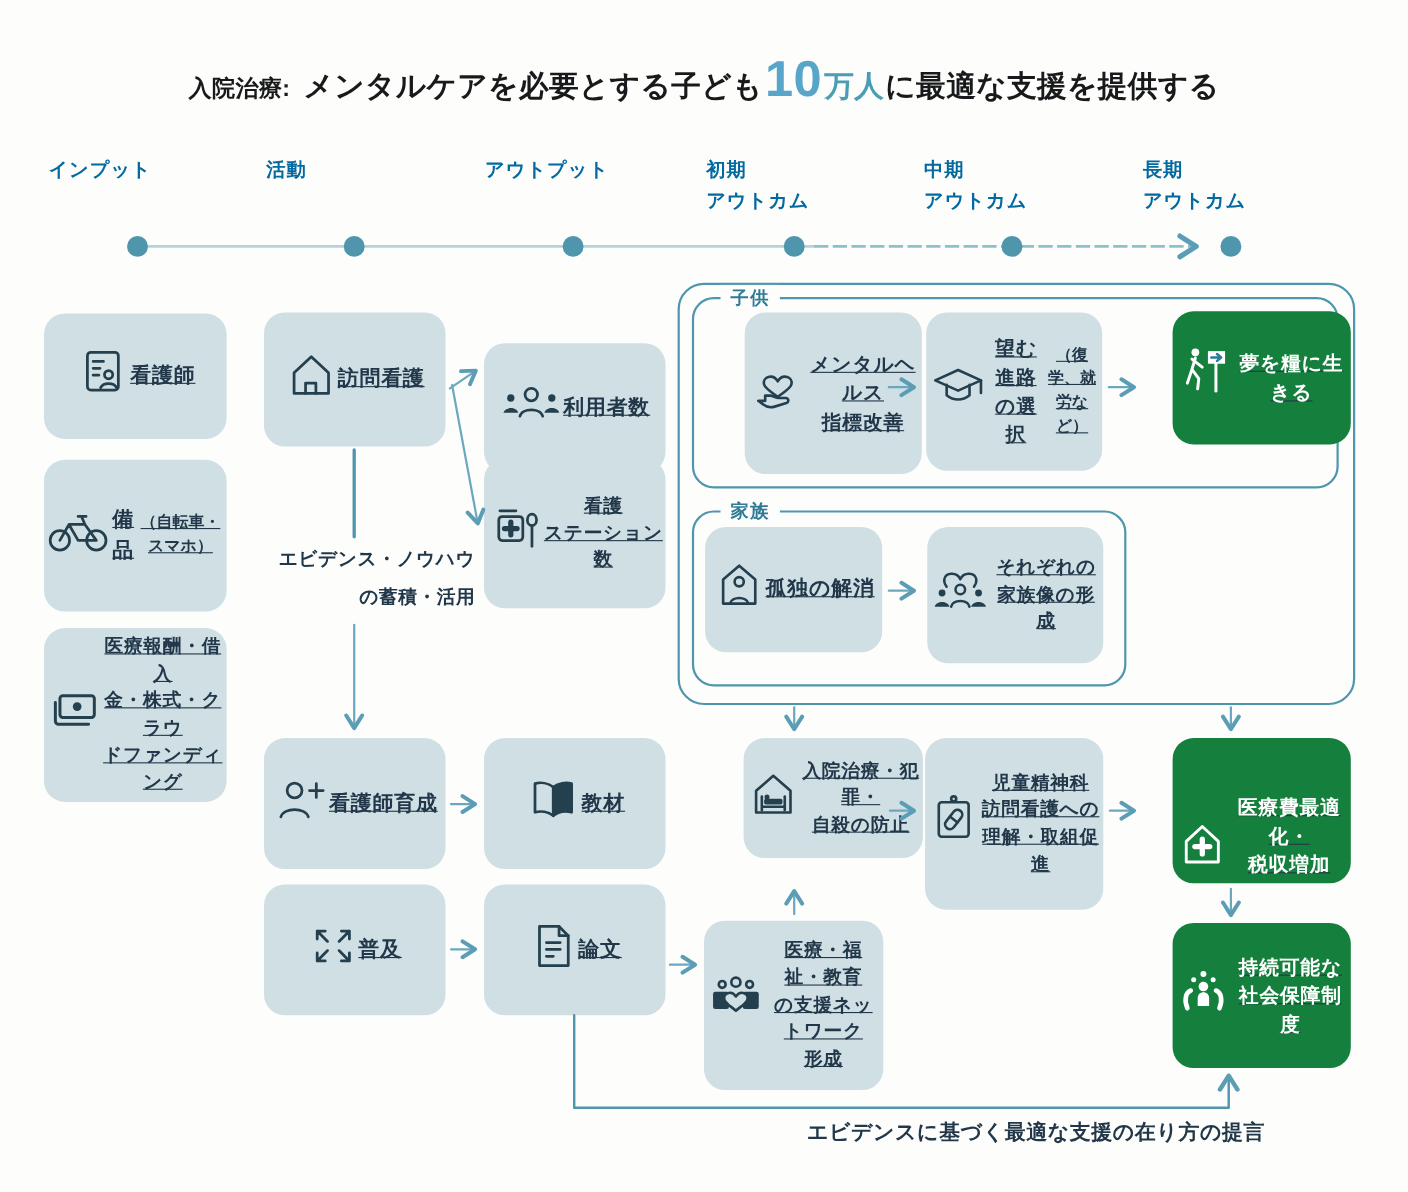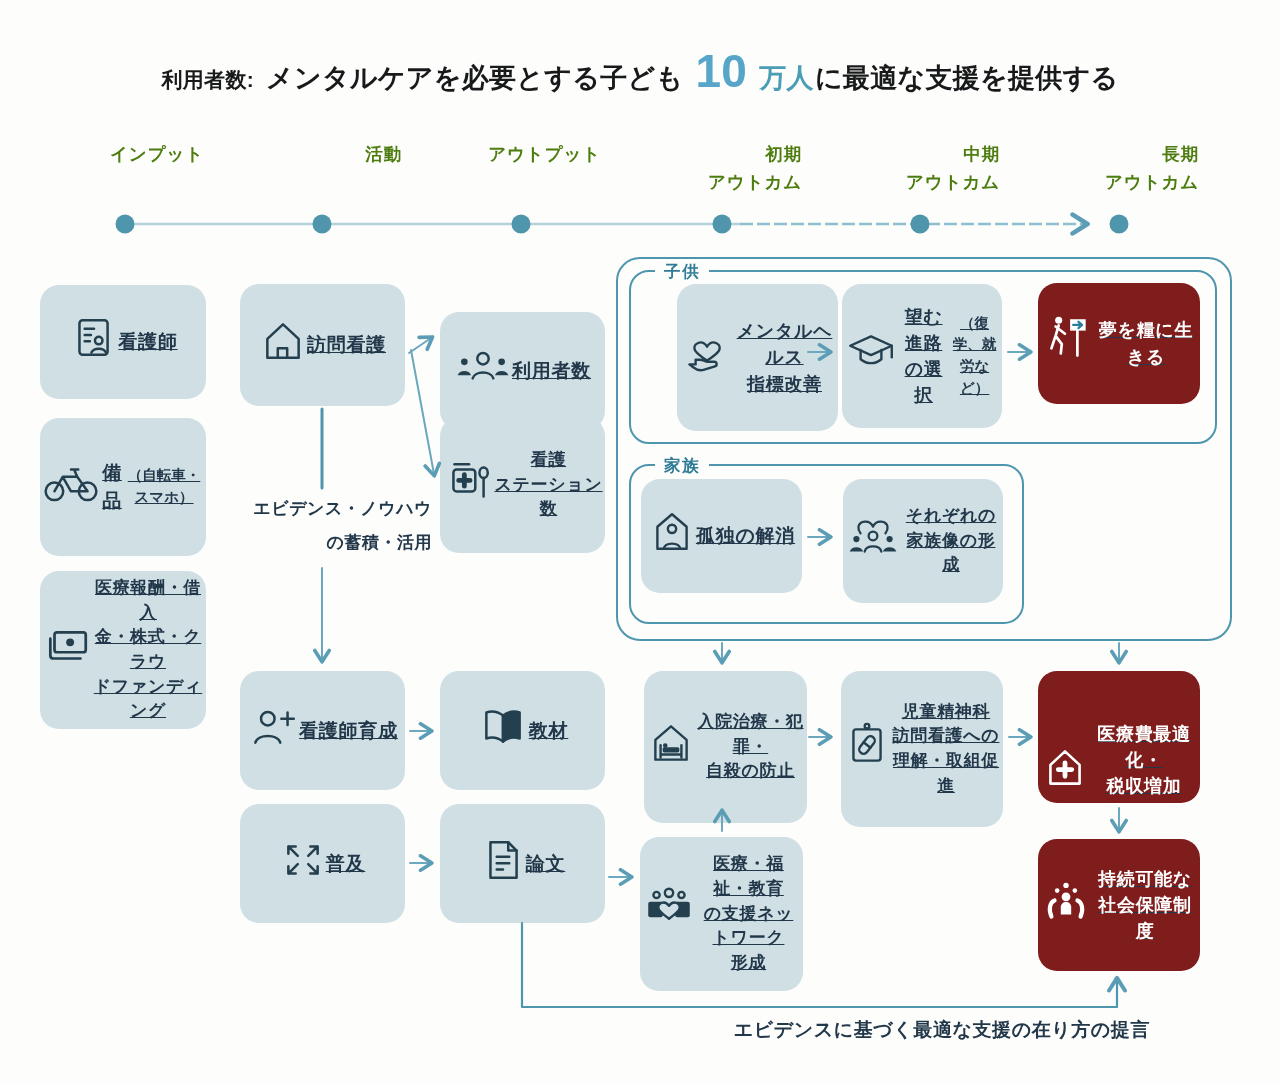--- a/index.html
+++ b/index.html
@@ -13,26 +13,26 @@
     overflow:hidden;color:#22384a;
   }
   
   .title{
     position:absolute;top:28px;left:0;width:1280px;height:64px;
     display:flex;justify-content:center;align-items:baseline;
     white-space:nowrap;letter-spacing:.02em;
   }
   .t-prefix{font-size:21px;font-weight:bold;color:#17191a;margin-right:12px;}
   .t-main{font-size:27px;font-weight:bold;color:#17191a;margin-top:32px;}
-  .t-num{font-size:46px;font-weight:bold;color:#57a5c9;line-height:1;margin:0 12px;}
+  .t-num{font-size:46px;font-weight:bold;color:#57a5c9;line-height:1;margin:0 2px;}
   .t-unit{font-size:27px;font-weight:bold;color:#4a9db4;margin-right:1px;}
   
   .col-header{
-    position:absolute;top:140px;width:160px;text-align:right;
-    font-size:17.5px;font-weight:bold;color:#4d7c0f;
+    position:absolute;top:140px;width:160px;text-align:left;
+    font-size:17.5px;font-weight:bold;color:#0369a1;
     line-height:28px;white-space:pre-line;letter-spacing:.05em;
   }
   
   .group{
     position:absolute;border:2.5px solid #4e96ad;border-radius:24px;
     background:transparent;z-index:1;
   }
   .group-label{
     position:absolute;top:-13px;left:24px;background:#fdfdfc;
     padding:0 9px;font-size:16.5px;font-weight:bold;color:#2e7b96;
@@ -47,40 +47,40 @@
   .box .icon{display:block;line-height:0;color:#24404f;margin-bottom:8px;}
   .box .label{
     font-size:19px;font-weight:bold;color:#22384a;line-height:1.45;
     white-space:pre-line;letter-spacing:.04em;
   }
   .box.small .label{font-size:17px;}
   .box .sublabel{
     font-size:14.5px;font-weight:bold;color:#22384a;line-height:1.5;
     white-space:pre-line;letter-spacing:0;
   }
-  .box.dark{background:#7f1d1d;}
+  .box.dark{background:#15803d;margin-left:28px;}
   .box.dark .icon{color:#ffffff;}
   .box.dark .label{color:#ffffff;font-size:18px;}
   
   .note{
     position:absolute;text-align:right;font-weight:bold;color:#22384a;
     white-space:pre-line;z-index:2;letter-spacing:.03em;
   }
   .note.evidence{font-size:17px;line-height:34px;}
   .note.proposal{font-size:19px;line-height:24px;}
   
   .overlay{position:absolute;top:0;left:0;z-index:3;pointer-events:none;}
 </style>
 </head>
 <body>
 
 <div class="canvas">
 
   <div class="title">
-    <span class="t-prefix">利用者数:</span>
+    <span class="t-prefix">入院治療:</span>
     <span class="t-main">メンタルケアを必要とする子ども</span>
     <span class="t-num">10</span>
     <span class="t-unit">万人</span>
     <span class="t-main">に最適な支援を提供する</span>
   </div>
 
   <div class="col-header" style="left:44px;">インプット</div>
   <div class="col-header" style="left:242px;">活動</div>
   <div class="col-header" style="left:441px;">アウトプット</div>
   <div class="col-header" style="left:642px;">初期
@@ -232,21 +232,21 @@
     <span class="icon">
       <svg width="48" height="46" viewBox="0 0 46 44" fill="none" stroke="currentColor" stroke-width="2.3" stroke-linecap="round" stroke-linejoin="round">
         <path d="M23 5l14 12v21H9V17z"></path>
         <circle cx="23" cy="19" r="4"></circle>
         <path d="M15 38c1.5-6.5 14.5-6.5 16 0"></path>
       </svg>
     </span>
     <span class="label">孤独の解消</span>
   </div>
 
-  <div class="box small" style="left:644px;top:671px;width:163px;height:152px;">
+  <div class="box small" style="left:676px;top:671px;width:163px;height:109px;">
     <span class="icon">
       <svg width="50" height="46" viewBox="0 0 48 44" fill="none" stroke="currentColor" stroke-width="2.3" stroke-linecap="round" stroke-linejoin="round">
         <path d="M9 19L24 6l15 13v19H9z"></path>
         <path d="M14 24v12M34 24v12M14 33h20"></path>
         <rect x="16" y="26" width="16" height="5" rx="1.5" fill="currentColor" stroke="none"></rect>
         <circle cx="18.5" cy="24.5" r="2.2" fill="currentColor" stroke="none"></circle>
       </svg>
     </span>
     <span class="label">入院治療・犯罪・
 自殺の防止</span>

